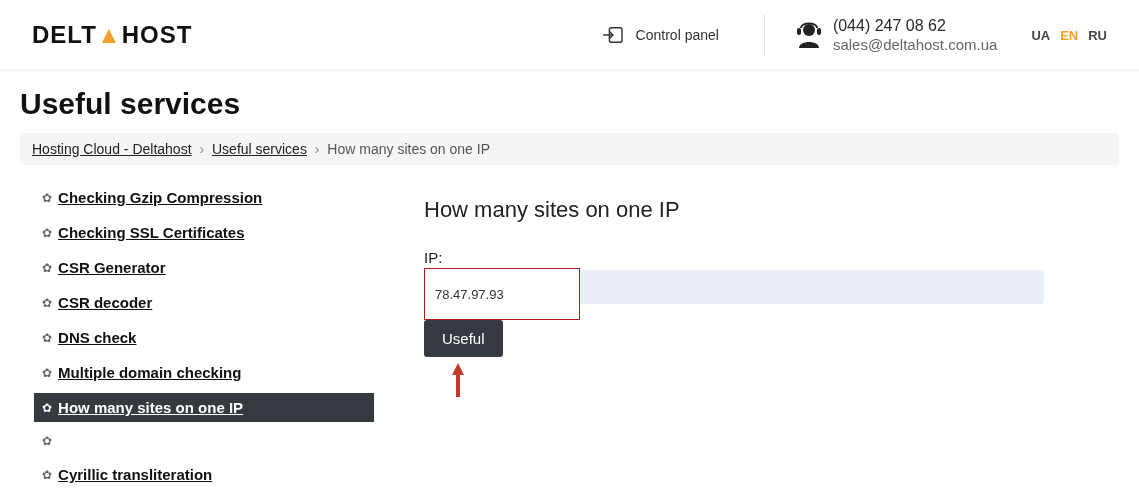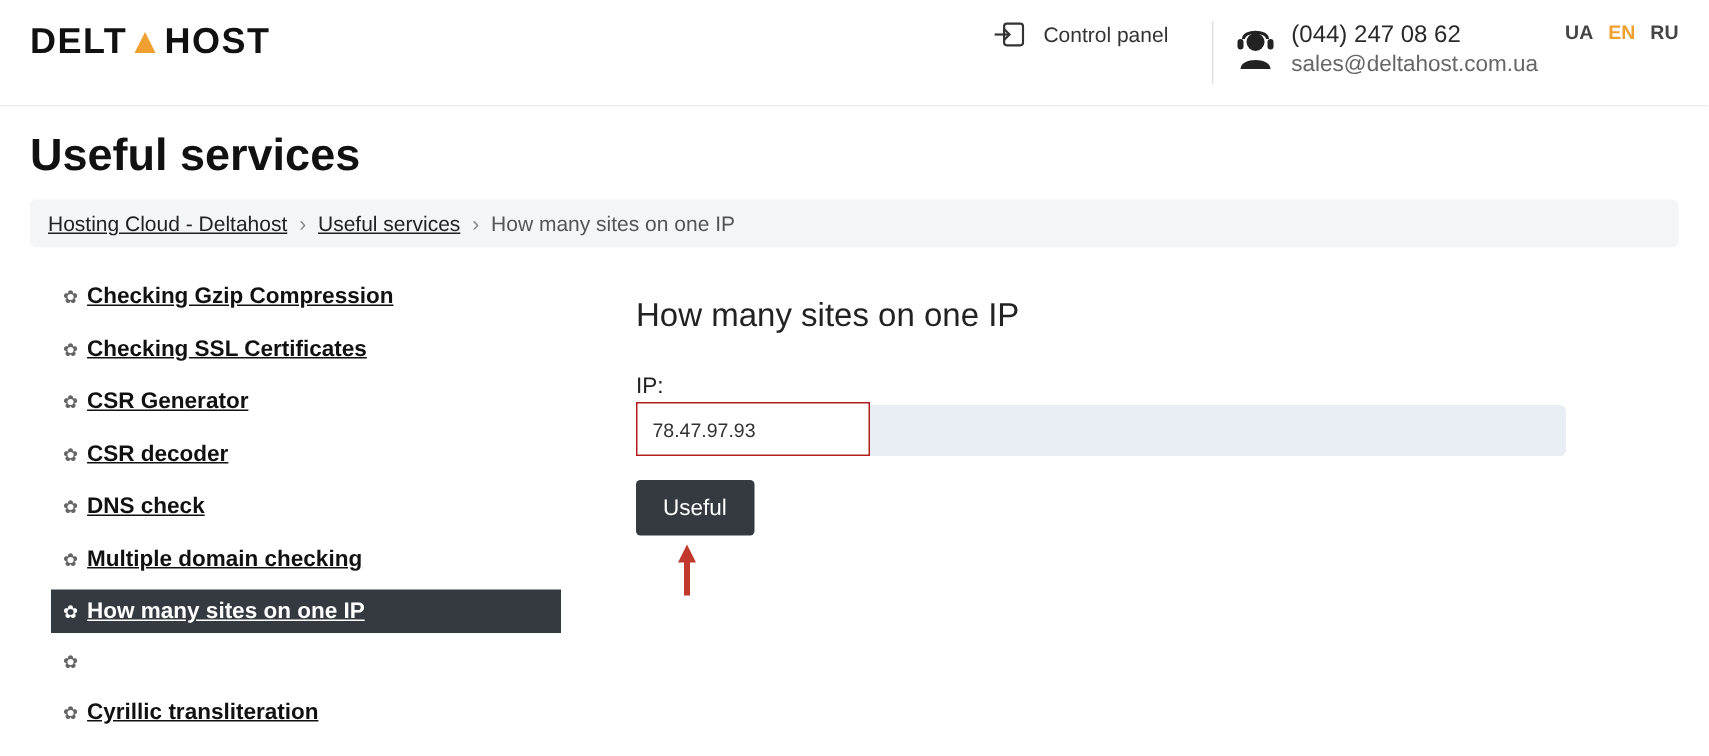--- a/index.html
+++ b/index.html
@@ -1,19 +1,19 @@
 <!DOCTYPE html>
 <html><head>
 <meta charset="utf-8">
 <style>
   * { box-sizing: border-box; margin: 0; padding: 0; }
   body { font-family: Arial, Helvetica, sans-serif; font-size: 14px; color: #111; width: 1139px; }
   
   
-  .header { display: flex; align-items: flex-start; padding: 14px 20px; border-bottom: 1px solid #eee; }
+  .header { display: flex; align-items: center; padding: 14px 32px; border-bottom: 1px solid #eee; gap: 16px; }
   .logo { font-size: 24px; font-weight: 900; letter-spacing: 1px; color: #111; display: flex; align-items: center; }
   .logo .tri { color: #f0a030; }
   .nav { display: flex; gap: 22px; margin-left: 22px; align-items: center; }
   .nav-item { color: #333; font-size: 14px; cursor: pointer; }
   .dots { font-size: 20px; letter-spacing: 2px; cursor: pointer; }
   .spacer { flex: 1; }
   .cp-block { display: flex; align-items: center; gap: 12px; margin-right: 15px; cursor: pointer; }
   .cp-icon { display: inline-flex; }
   .cp-text { font-size: 14px; color: #333; }
   .divider { width: 1px; height: 42px; background: #e2e2e2; margin: 0 14px; }
@@ -44,21 +44,21 @@
   .side-item.active { background: #343a40; color: #fff; width: 340px; }
   .side-item.active .lbl { color: #fff; }
   .side-item.active .gear { color: #fff; }
   
   
   .main-panel { flex: 1; padding-top: 0px; max-width: 620px; }
   .tool-title { font-size: 22px; font-weight: 500; color: #222; margin-bottom: 26px; margin-top: 14px;}
   .form-label { font-size: 15px; color: #222; margin-bottom: 4px; display: block; }
   .ip-row { position: relative; margin-bottom: 16px; }
   .ip-bg { background: #e9eef5; height: 34px; border-radius: 4px; display: flex; align-items: center; }
-  .ip-input { position: absolute; top: -2px; left: 0; width: 156px; height: 36px; border: 1.5px solid #b01e1e; padding: 0 10px; font-size: 13px; color: #333; background: #fff; outline: none; }
+  .ip-input { position: absolute; top: -2px; left: 0; width: 156px; height: 52px; border: 1.5px solid #b01e1e; padding: 0 10px; font-size: 13px; color: #333; background: #fff; outline: none; }
   .check-btn { background: #343a40; color: #fff; border: none; padding: 10px 18px; font-size: 15px; border-radius: 3px; cursor: pointer; }
   .arrow-wrap { display:flex; justify-content:flex-start; margin-left: 26px; margin-top: 4px;}
   
 </style>
 </head>
 <body>
 
 <div class="header">
   <div class="logo">
     <span>DELT</span>

